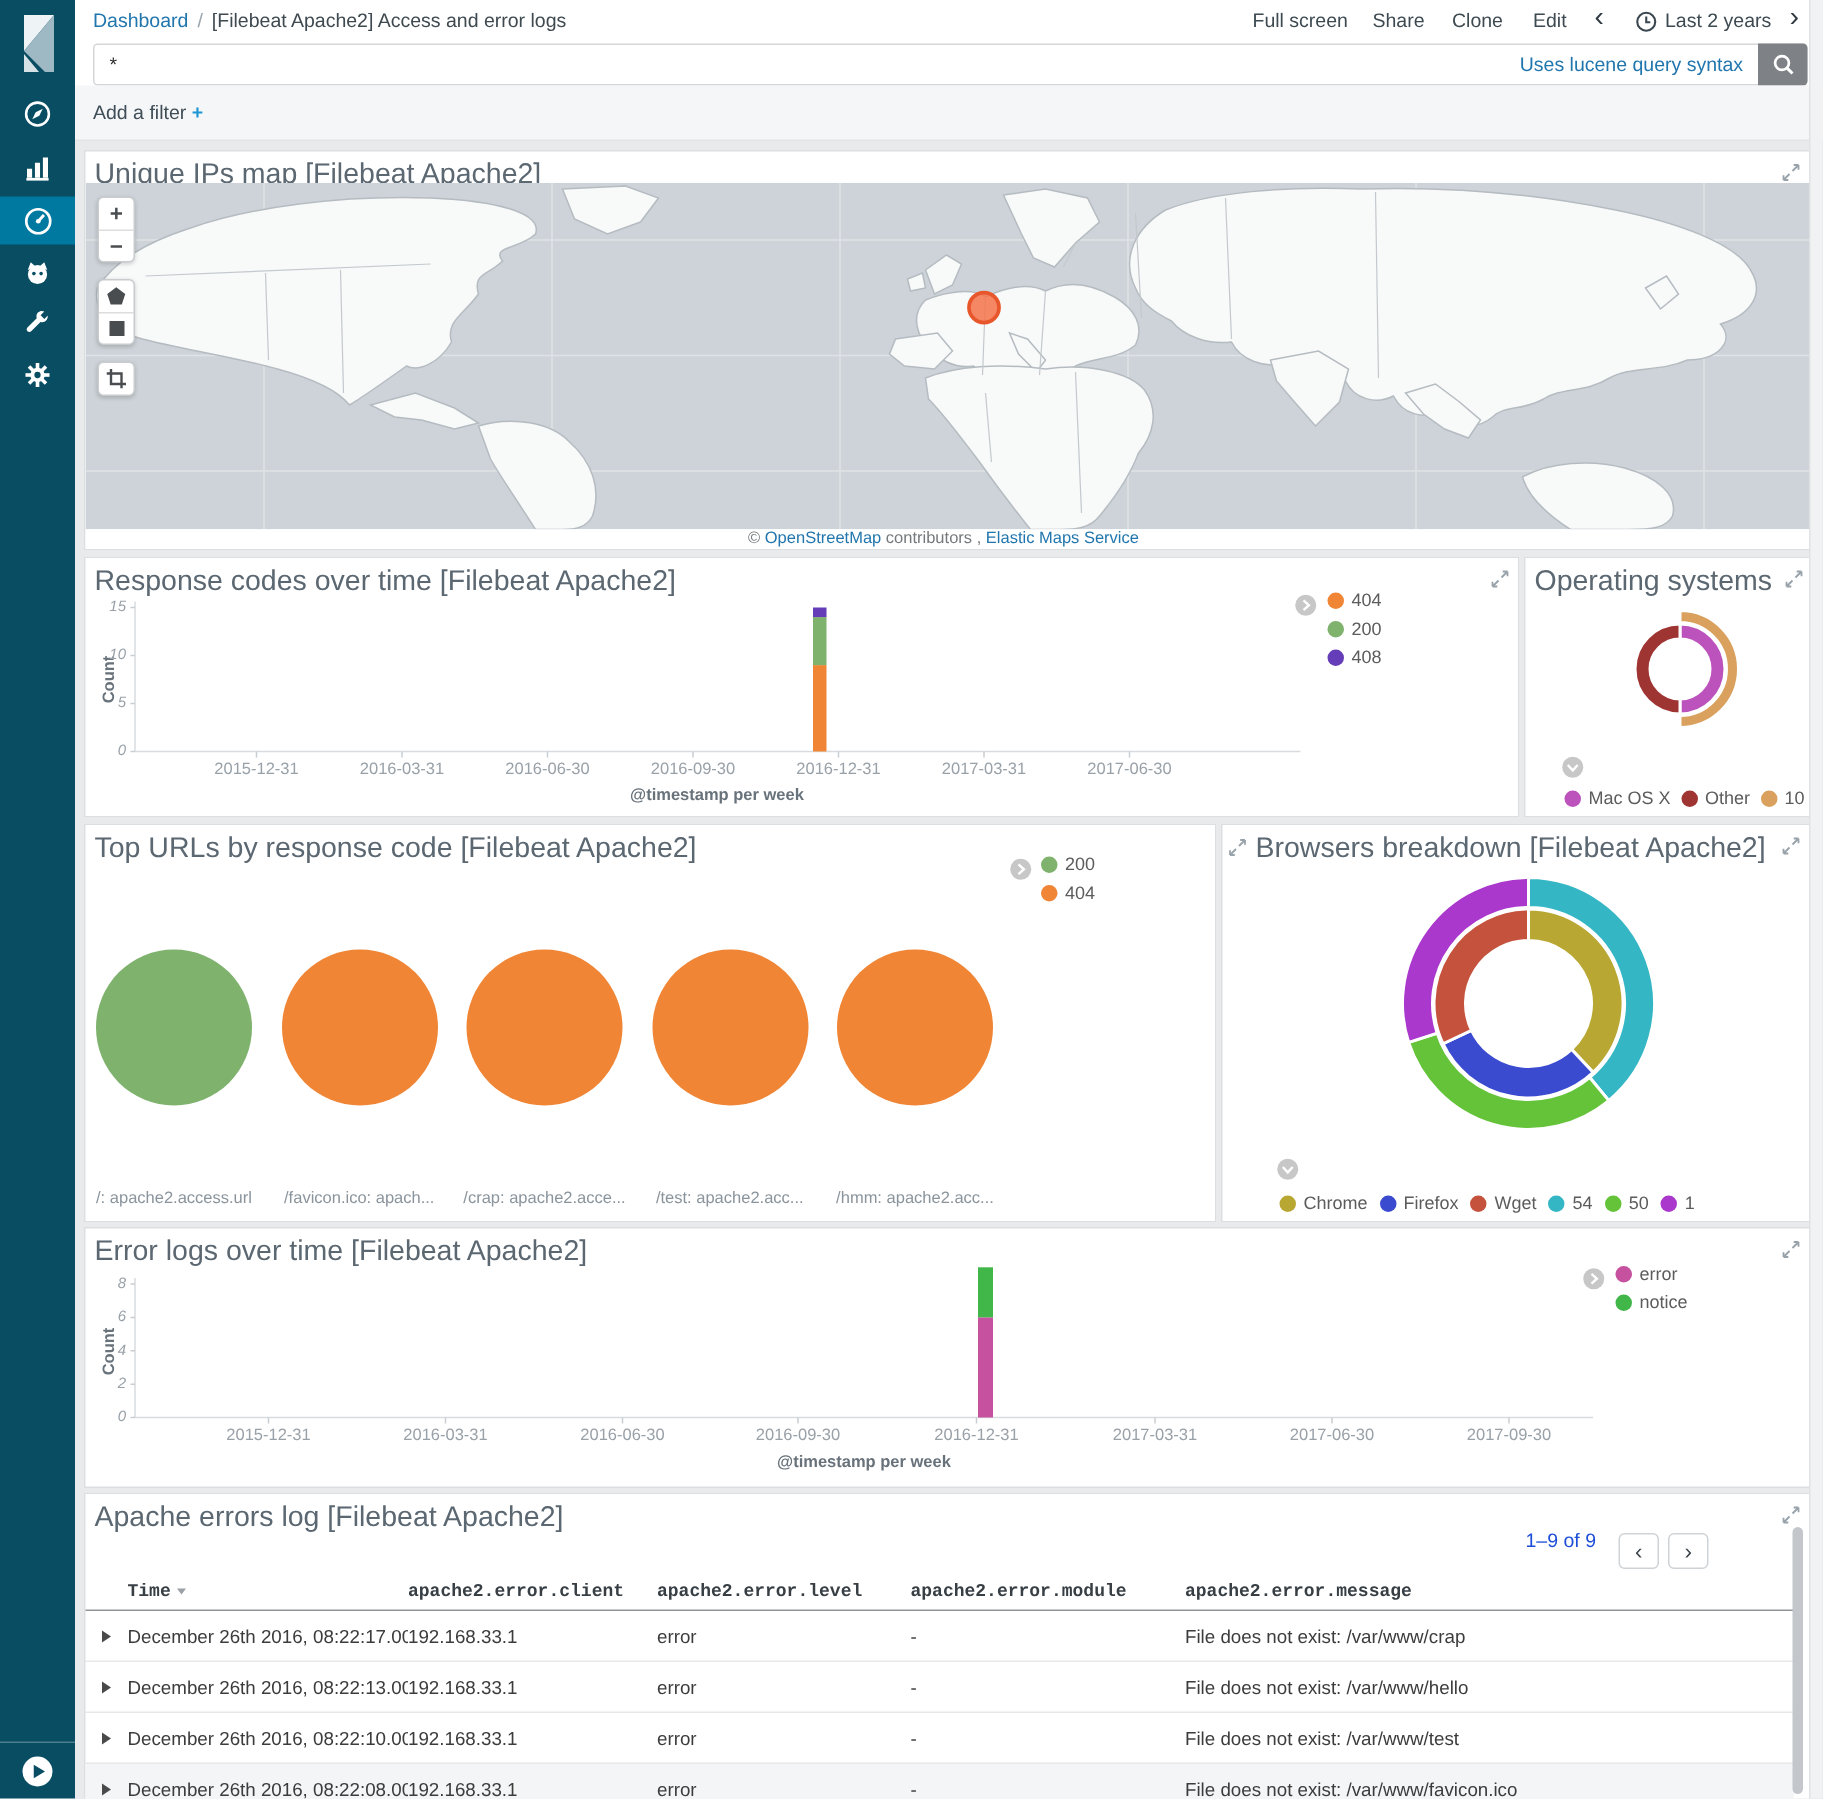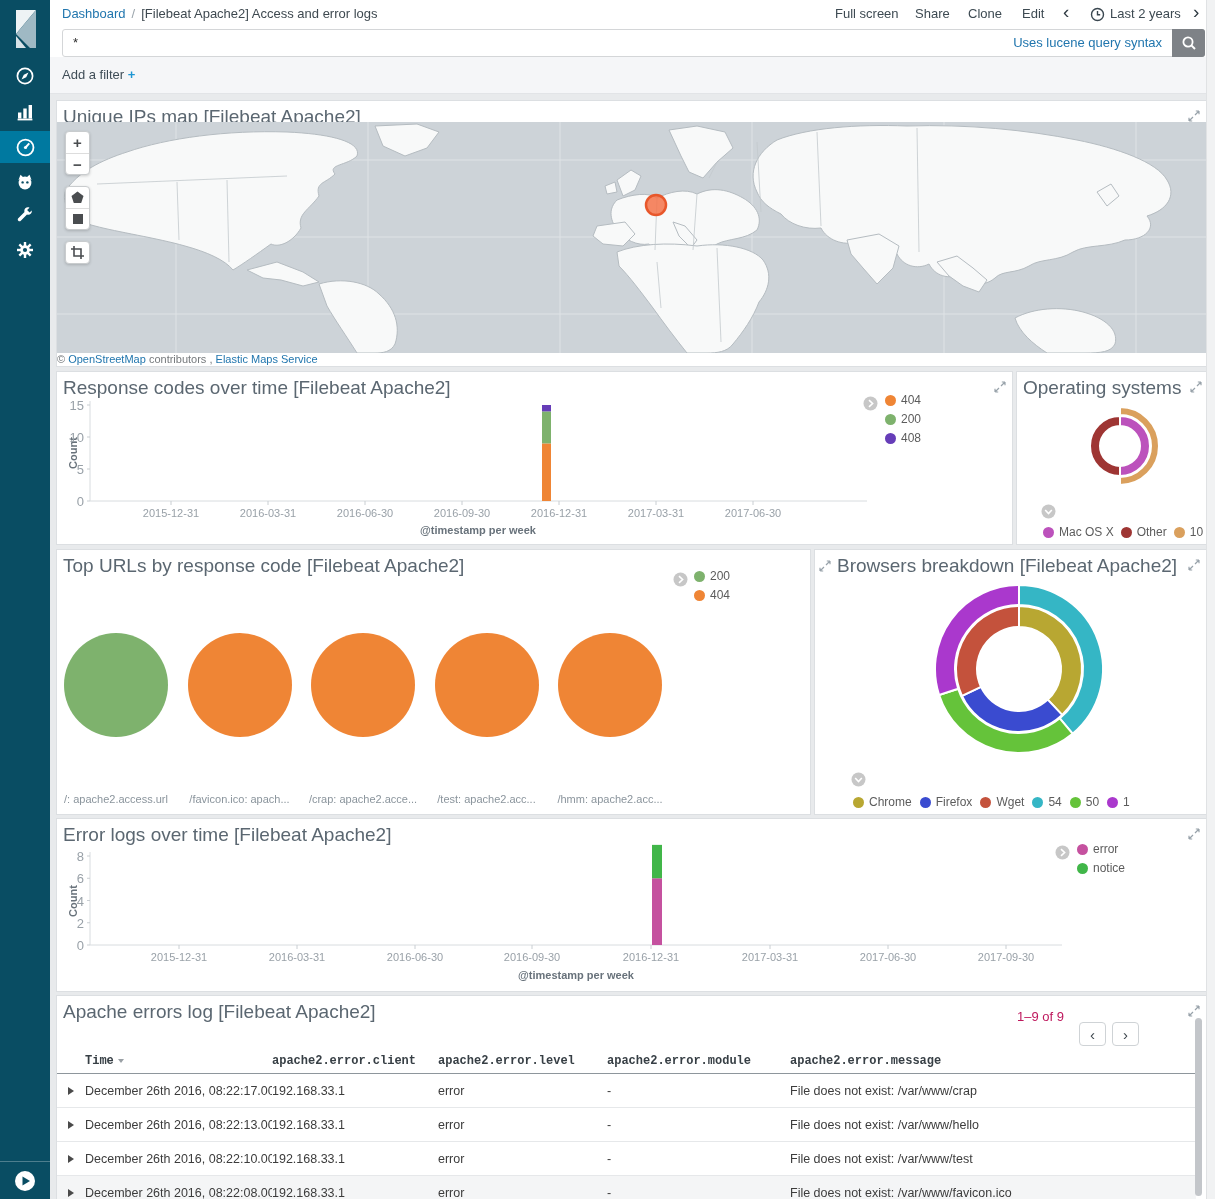--- a/index.html
+++ b/index.html
@@ -23,38 +23,38 @@
   #query-hint{position:absolute;right:42px;top:5px;font-size:13px;color:#2176AE;cursor:pointer;}
   #query-btn{position:absolute;right:-1px;top:-1px;width:33px;height:28px;background:#7E8287;border-radius:0 3px 3px 0;display:flex;align-items:center;justify-content:center;cursor:pointer;}
   #filterbar{position:absolute;left:50px;top:57px;width:1165px;height:36px;background:#f5f6f8;border-bottom:1px solid #e2e4e7;}
   #add-filter{position:absolute;left:12px;top:10px;font-size:13px;color:#3f4d57;cursor:pointer;}
   #add-filter .plus{color:#1E96D3;font-weight:bold;}
   
   .panel{position:absolute;background:#fff;border:1px solid #dcdfe2;box-sizing:border-box;}
   .ptitle{position:absolute;left:6px;top:5px;font-size:19px;color:#5b6771;white-space:nowrap;}
   .expand{position:absolute;top:7px;cursor:pointer;}
   .tick{position:absolute;font-size:11px;color:#99a1a8;transform:translateX(-50%);white-space:nowrap;}
-  .ytick{position:absolute;font-size:13px;color:#99a1a8;transform:translate(-100%,-50%);}
+  .ytick{position:absolute;font-size:10px;color:#99a1a8;transform:translate(-100%,-50%);font-style:italic;}
   .axis-name{position:absolute;font-size:11px;font-weight:bold;color:#68727b;white-space:nowrap;}
   .axis-name.vert{transform:rotate(-90deg) translateX(-50%);transform-origin:left top;}
   .legend-col{position:absolute;display:flex;flex-direction:column;gap:5px;}
   .legend-row{position:absolute;display:flex;flex-direction:row;gap:10px;}
   .legend-item{display:flex;align-items:center;gap:5px;font-size:12px;color:#5c5c5c;cursor:pointer;white-space:nowrap;}
   .dot{width:11px;height:11px;border-radius:50%;flex:none;}
   .chev-icon{position:absolute;cursor:pointer;}
   .chartsvg{position:absolute;left:0;top:0;}
   
   #map-viewport{position:absolute;left:0;top:21px;width:1149px;height:231px;overflow:hidden;cursor:grab;}
   .map-ctl-group{position:absolute;width:23px;background:#fff;border:1px solid #c9ccce;border-radius:4px;box-shadow:0 1px 3px rgba(0,0,0,.18);z-index:5;}
   .map-ctl{width:23px;height:21px;display:flex;align-items:center;justify-content:center;font-size:15px;font-weight:bold;color:#4a4d50;cursor:pointer;box-sizing:border-box;}
   .map-ctl + .map-ctl{border-top:1px solid #ddd;}
   #map-legend{position:absolute;left:932px;top:209px;width:212px;background:rgba(255,255,255,.92);border:1px solid #d9dbdd;border-radius:4px;box-shadow:0 1px 3px rgba(0,0,0,.12);padding:4px 7px;box-sizing:border-box;z-index:5;}
   #map-legend .lt{font-size:11px;font-weight:bold;color:#4a4a4a;}
   #map-legend .lr{display:flex;align-items:center;gap:5px;font-size:11px;color:#666;margin-top:2px;}
-  #map-attrib{position:absolute;left:0;top:252px;width:1149px;height:13px;font-size:11px;color:#75797c;text-align:left;padding-right:5px;box-sizing:border-box;background:#fff;}
+  #map-attrib{position:absolute;left:0;top:252px;width:1149px;height:13px;font-size:11px;color:#75797c;text-align:center;padding-right:5px;box-sizing:border-box;background:#fff;}
   #map-attrib a{color:#2176AE;cursor:pointer;text-decoration:none;}
   .pie{position:absolute;border-radius:50%;cursor:pointer;}
   .pie-label{position:absolute;font-size:11px;color:#8a949c;transform:translateX(-50%);white-space:nowrap;cursor:pointer;}
   
   .trow{display:grid;grid-template-columns:28px 187px 166px 169px 183px 1fr;align-items:center;height:33px;border-bottom:1px solid #e6e8ea;font-size:12.5px;color:#3c3c3c;}
   .trow .cell{overflow:hidden;white-space:nowrap;padding-right:8px;}
   #log-header{display:grid;grid-template-columns:28px 187px 166px 169px 183px 1fr;align-items:center;height:24px;font-size:12px;font-weight:bold;color:#373f45;font-family:Liberation Mono, monospace;}
   #log-header .cell{cursor:pointer;white-space:nowrap;}
   .caret{width:0;height:0;border-left:6px solid #4a4a4a;border-top:4.5px solid transparent;border-bottom:4.5px solid transparent;margin-left:11px;cursor:pointer;}
   .sortarrow{display:inline-block;width:0;height:0;border-top:4px solid #9aa0a5;border-left:3.5px solid transparent;border-right:3.5px solid transparent;margin-left:4px;vertical-align:middle;}
@@ -490,21 +490,21 @@
     <span class="tick" style="left: 949px; top: 132px;">2017-09-30</span>
   </div>
 
 <div class="panel" id="p-log" style="left:56px;top:995px;width:1151px;height:210px;">
   <div class="ptitle">Apache errors log [Filebeat Apache2]</div>
   <span class="expand" style="right:6px;">
     <svg width="12" height="12" viewBox="0 0 12 12">
         <path d="M7,5 L11,1 M11,1 L11,4.2 M11,1 L7.8,1 M5,7 L1,11 M1,11 L1,7.8 M1,11 L4.2,11" stroke="#98a2aa" stroke-width="1.2" fill="none"></path>
       </svg>
   </span>
-  <span style="position:absolute;right:142px;top:13px;font-size:13px;color:#be185d;">1–9 of 9</span>
+  <span style="position:absolute;right:142px;top:23px;font-size:13px;color:#1d4ed8;">1–9 of 9</span>
   <div class="pagebtn" style="right:100px;top:26px;">‹</div>
   <div class="pagebtn" style="right:67px;top:26px;">›</div>
   <div id="log-header" style="position:absolute;left:0;top:53px;width:1139px;">
       <span class="cell"></span>
       <span class="cell">Time<span class="sortarrow"></span></span>
       <span class="cell">apache2.error.client</span>
       <span class="cell">apache2.error.level</span>
       <span class="cell">apache2.error.module</span>
       <span class="cell">apache2.error.message</span>
     </div>

